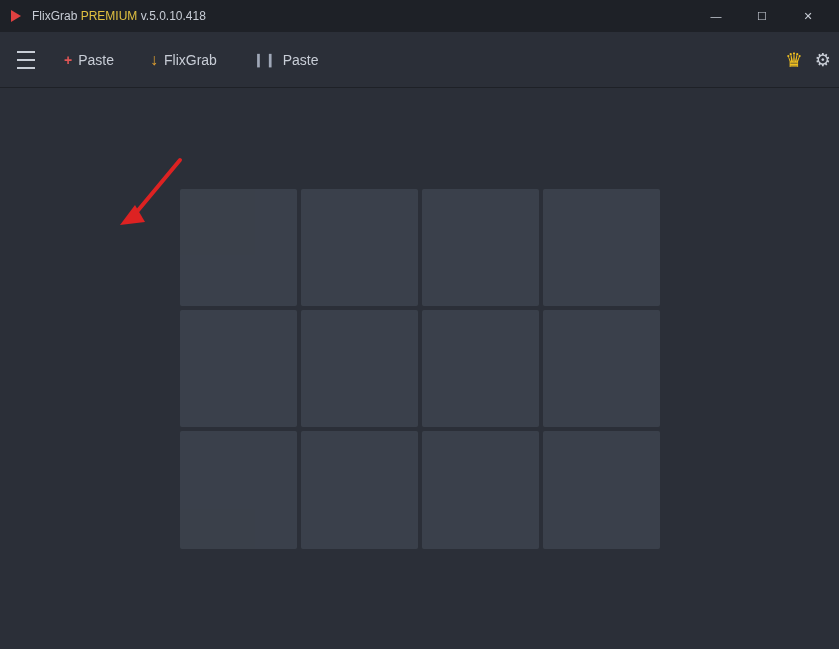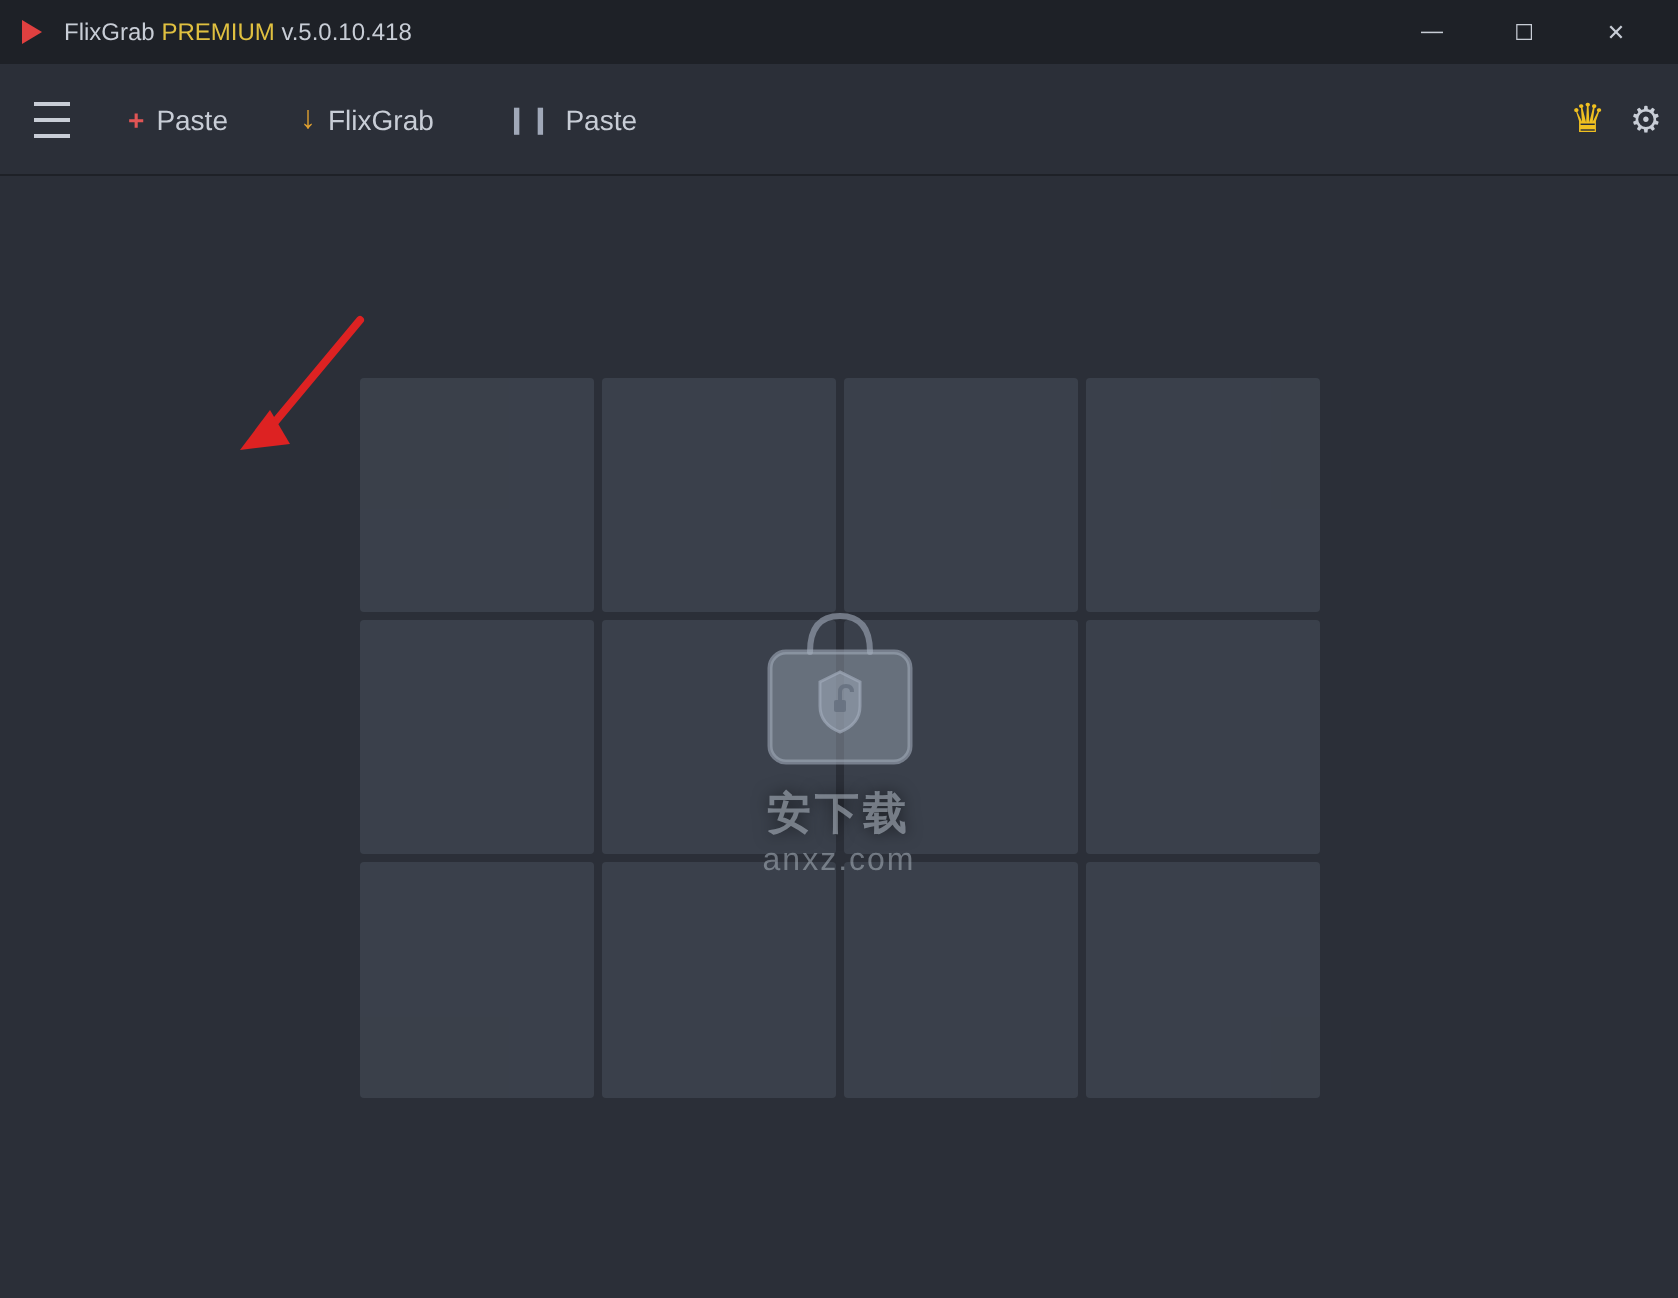--- a/index.html
+++ b/index.html
@@ -258,36 +258,20 @@
     <div class="grid-cell"></div>
     <div class="grid-cell"></div>
     <div class="grid-cell"></div>
     <div class="grid-cell"></div>
     <div class="grid-cell"></div>
     <div class="grid-cell"></div>
     <div class="grid-cell"></div>
     <div class="grid-cell"></div>
   </div>
 
-  <div class="watermark">
-
-    <svg class="watermark-bag" viewBox="0 0 90 90" fill="none">
-
-      <rect x="10" y="28" width="70" height="55" rx="8" fill="rgba(160,170,185,0.45)" stroke="rgba(160,170,185,0.6)" stroke-width="2.5"></rect>
-
-      <path d="M30 28 Q30 10 45 10 Q60 10 60 28" fill="none" stroke="rgba(160,170,185,0.6)" stroke-width="3" stroke-linecap="round"></path>
-
-      <path d="M45 38 L35 43 L35 55 Q35 64 45 68 Q55 64 55 55 L55 43 Z" fill="rgba(160,170,185,0.5)" stroke="rgba(160,170,185,0.7)" stroke-width="1.5"></path>
-
-      <rect x="42" y="52" width="6" height="6" rx="1" fill="rgba(100,110,125,0.8)"></rect>
-      <path d="M45 52 L45 48 Q45 45 48 45 Q51 45 51 48" fill="none" stroke="rgba(100,110,125,0.8)" stroke-width="2"></path>
-    </svg>
-    <span class="watermark-text">安下载</span>
-    <span class="watermark-subtext">anxz.com</span>
-  </div>
 
   <div class="arrow-annotation">
     <svg width="120" height="100" viewBox="0 0 120 100">
 
       <line x1="80" y1="10" x2="30" y2="70" stroke="#dd2222" stroke-width="4" stroke-linecap="round"></line>
 
       <polygon points="20,75 35,55 45,72" fill="#dd2222"></polygon>
     </svg>
   </div>
 </div>

